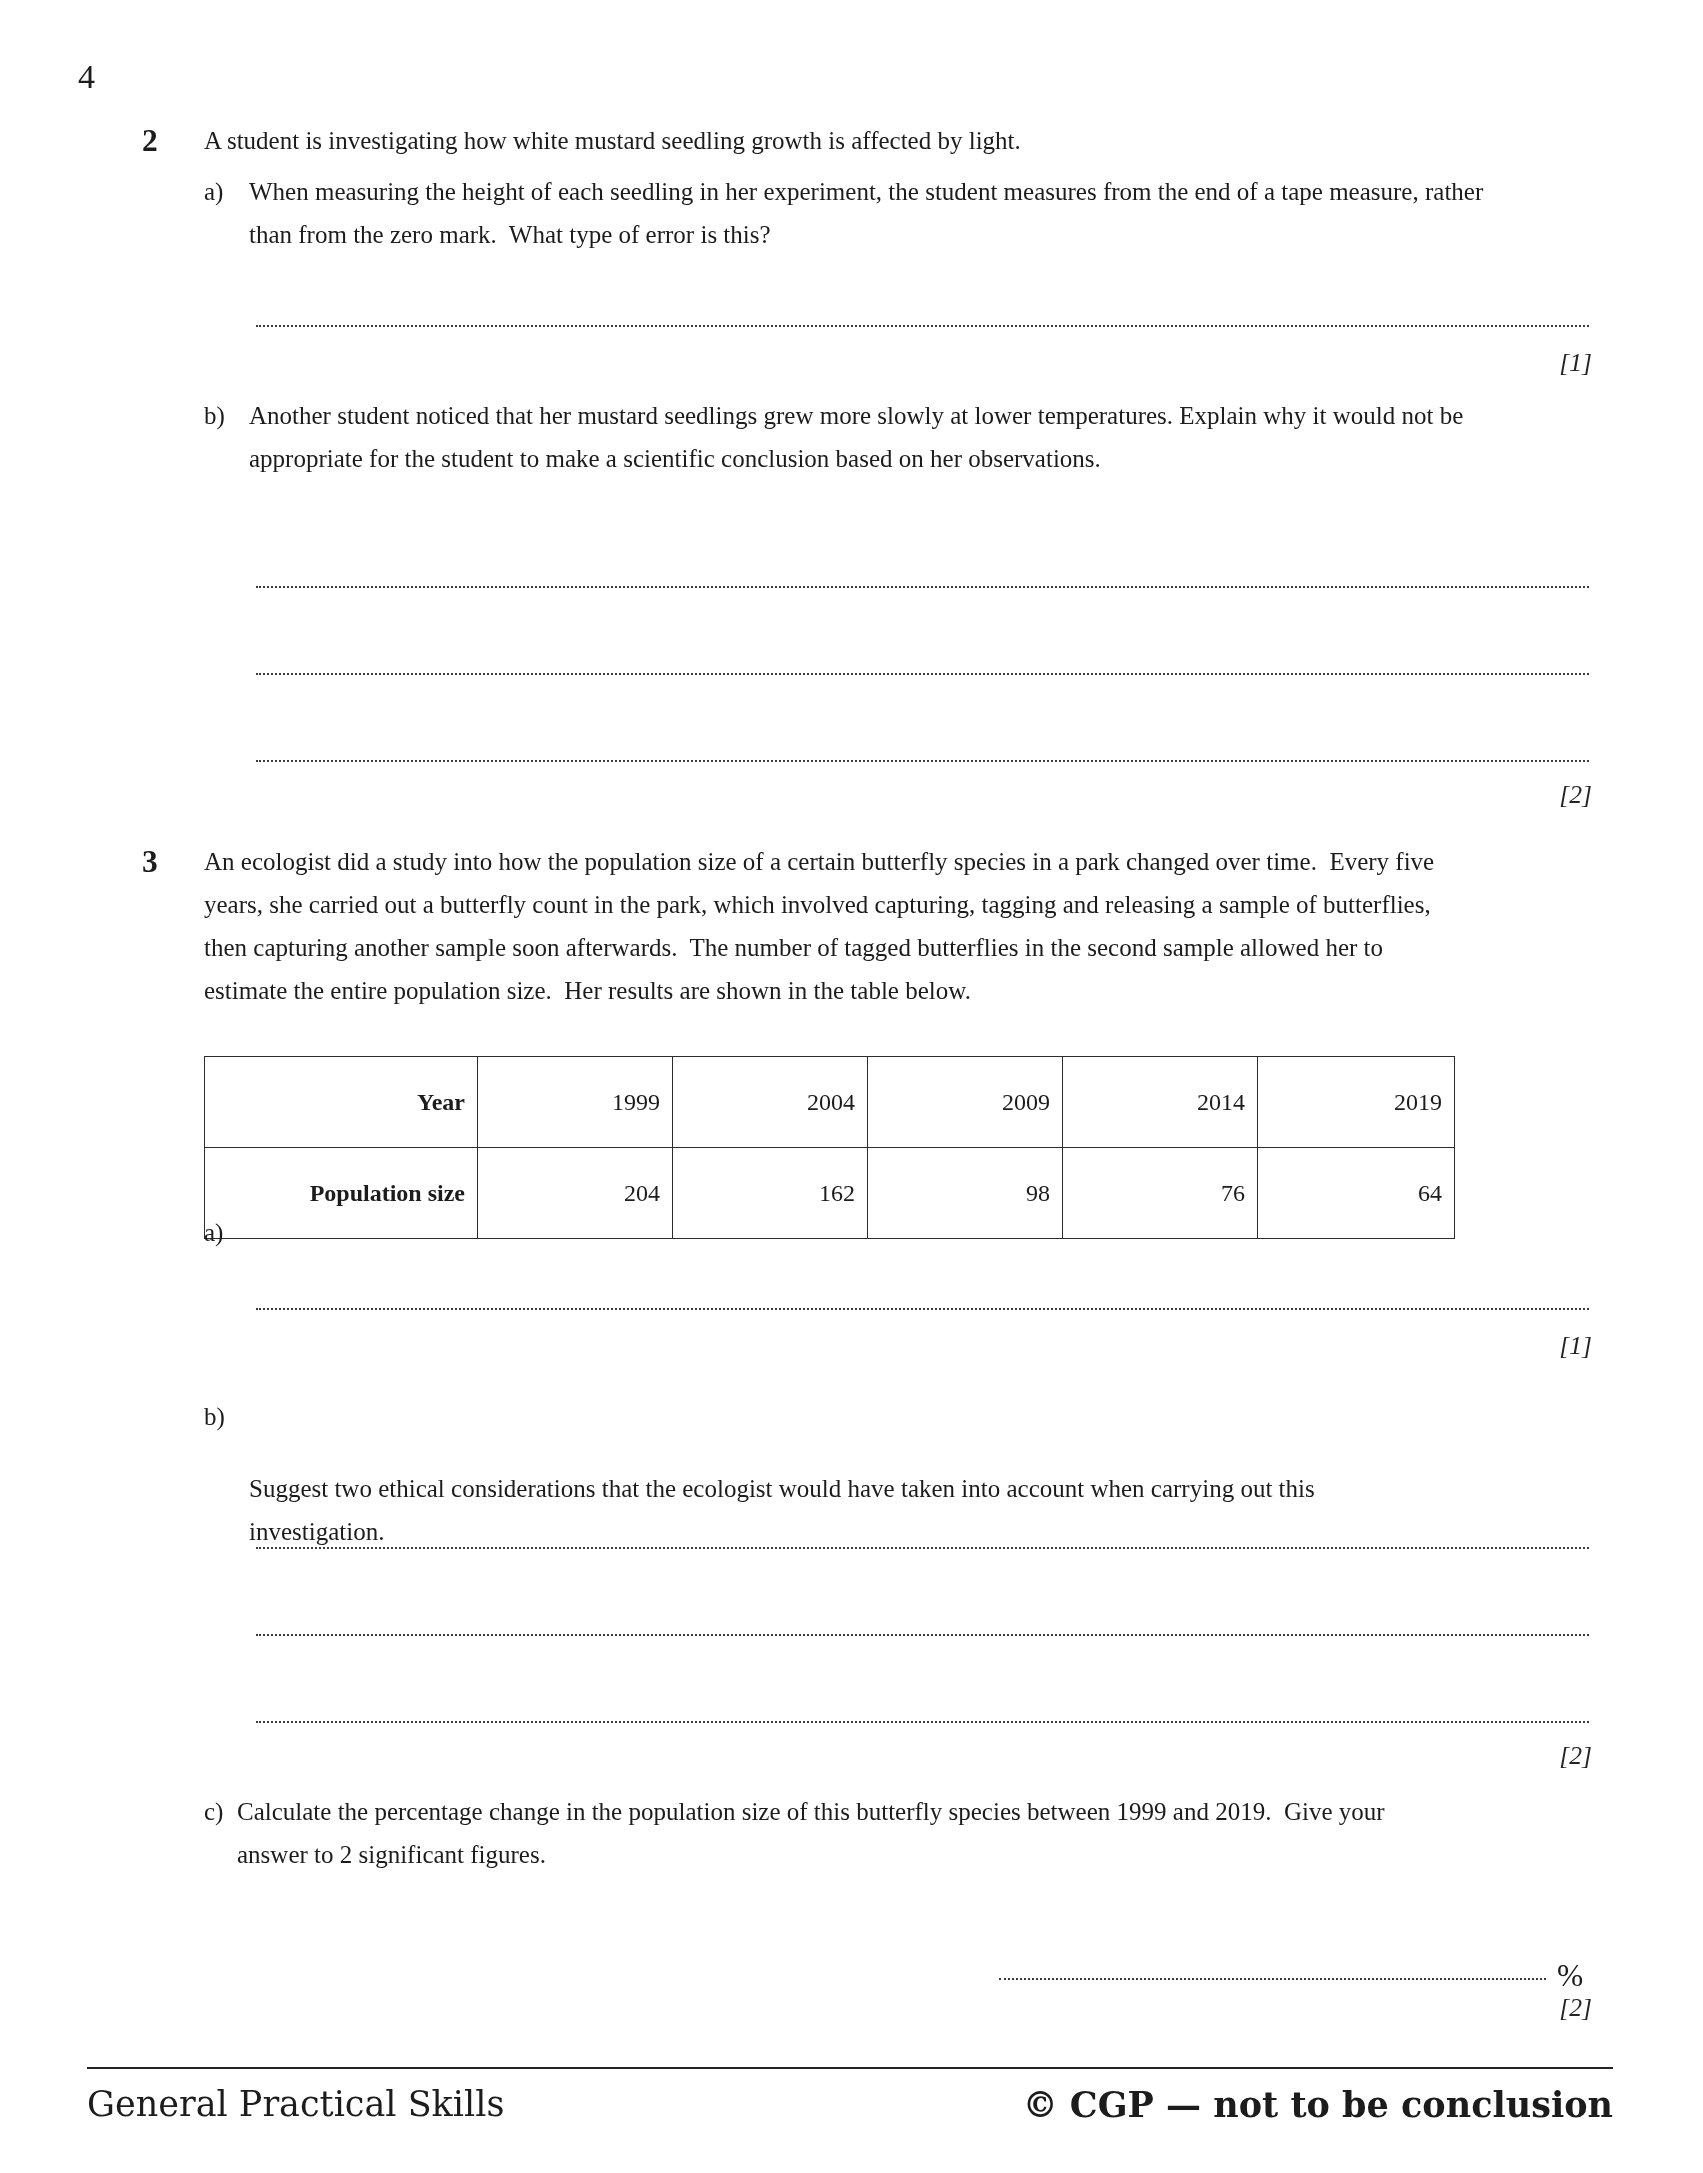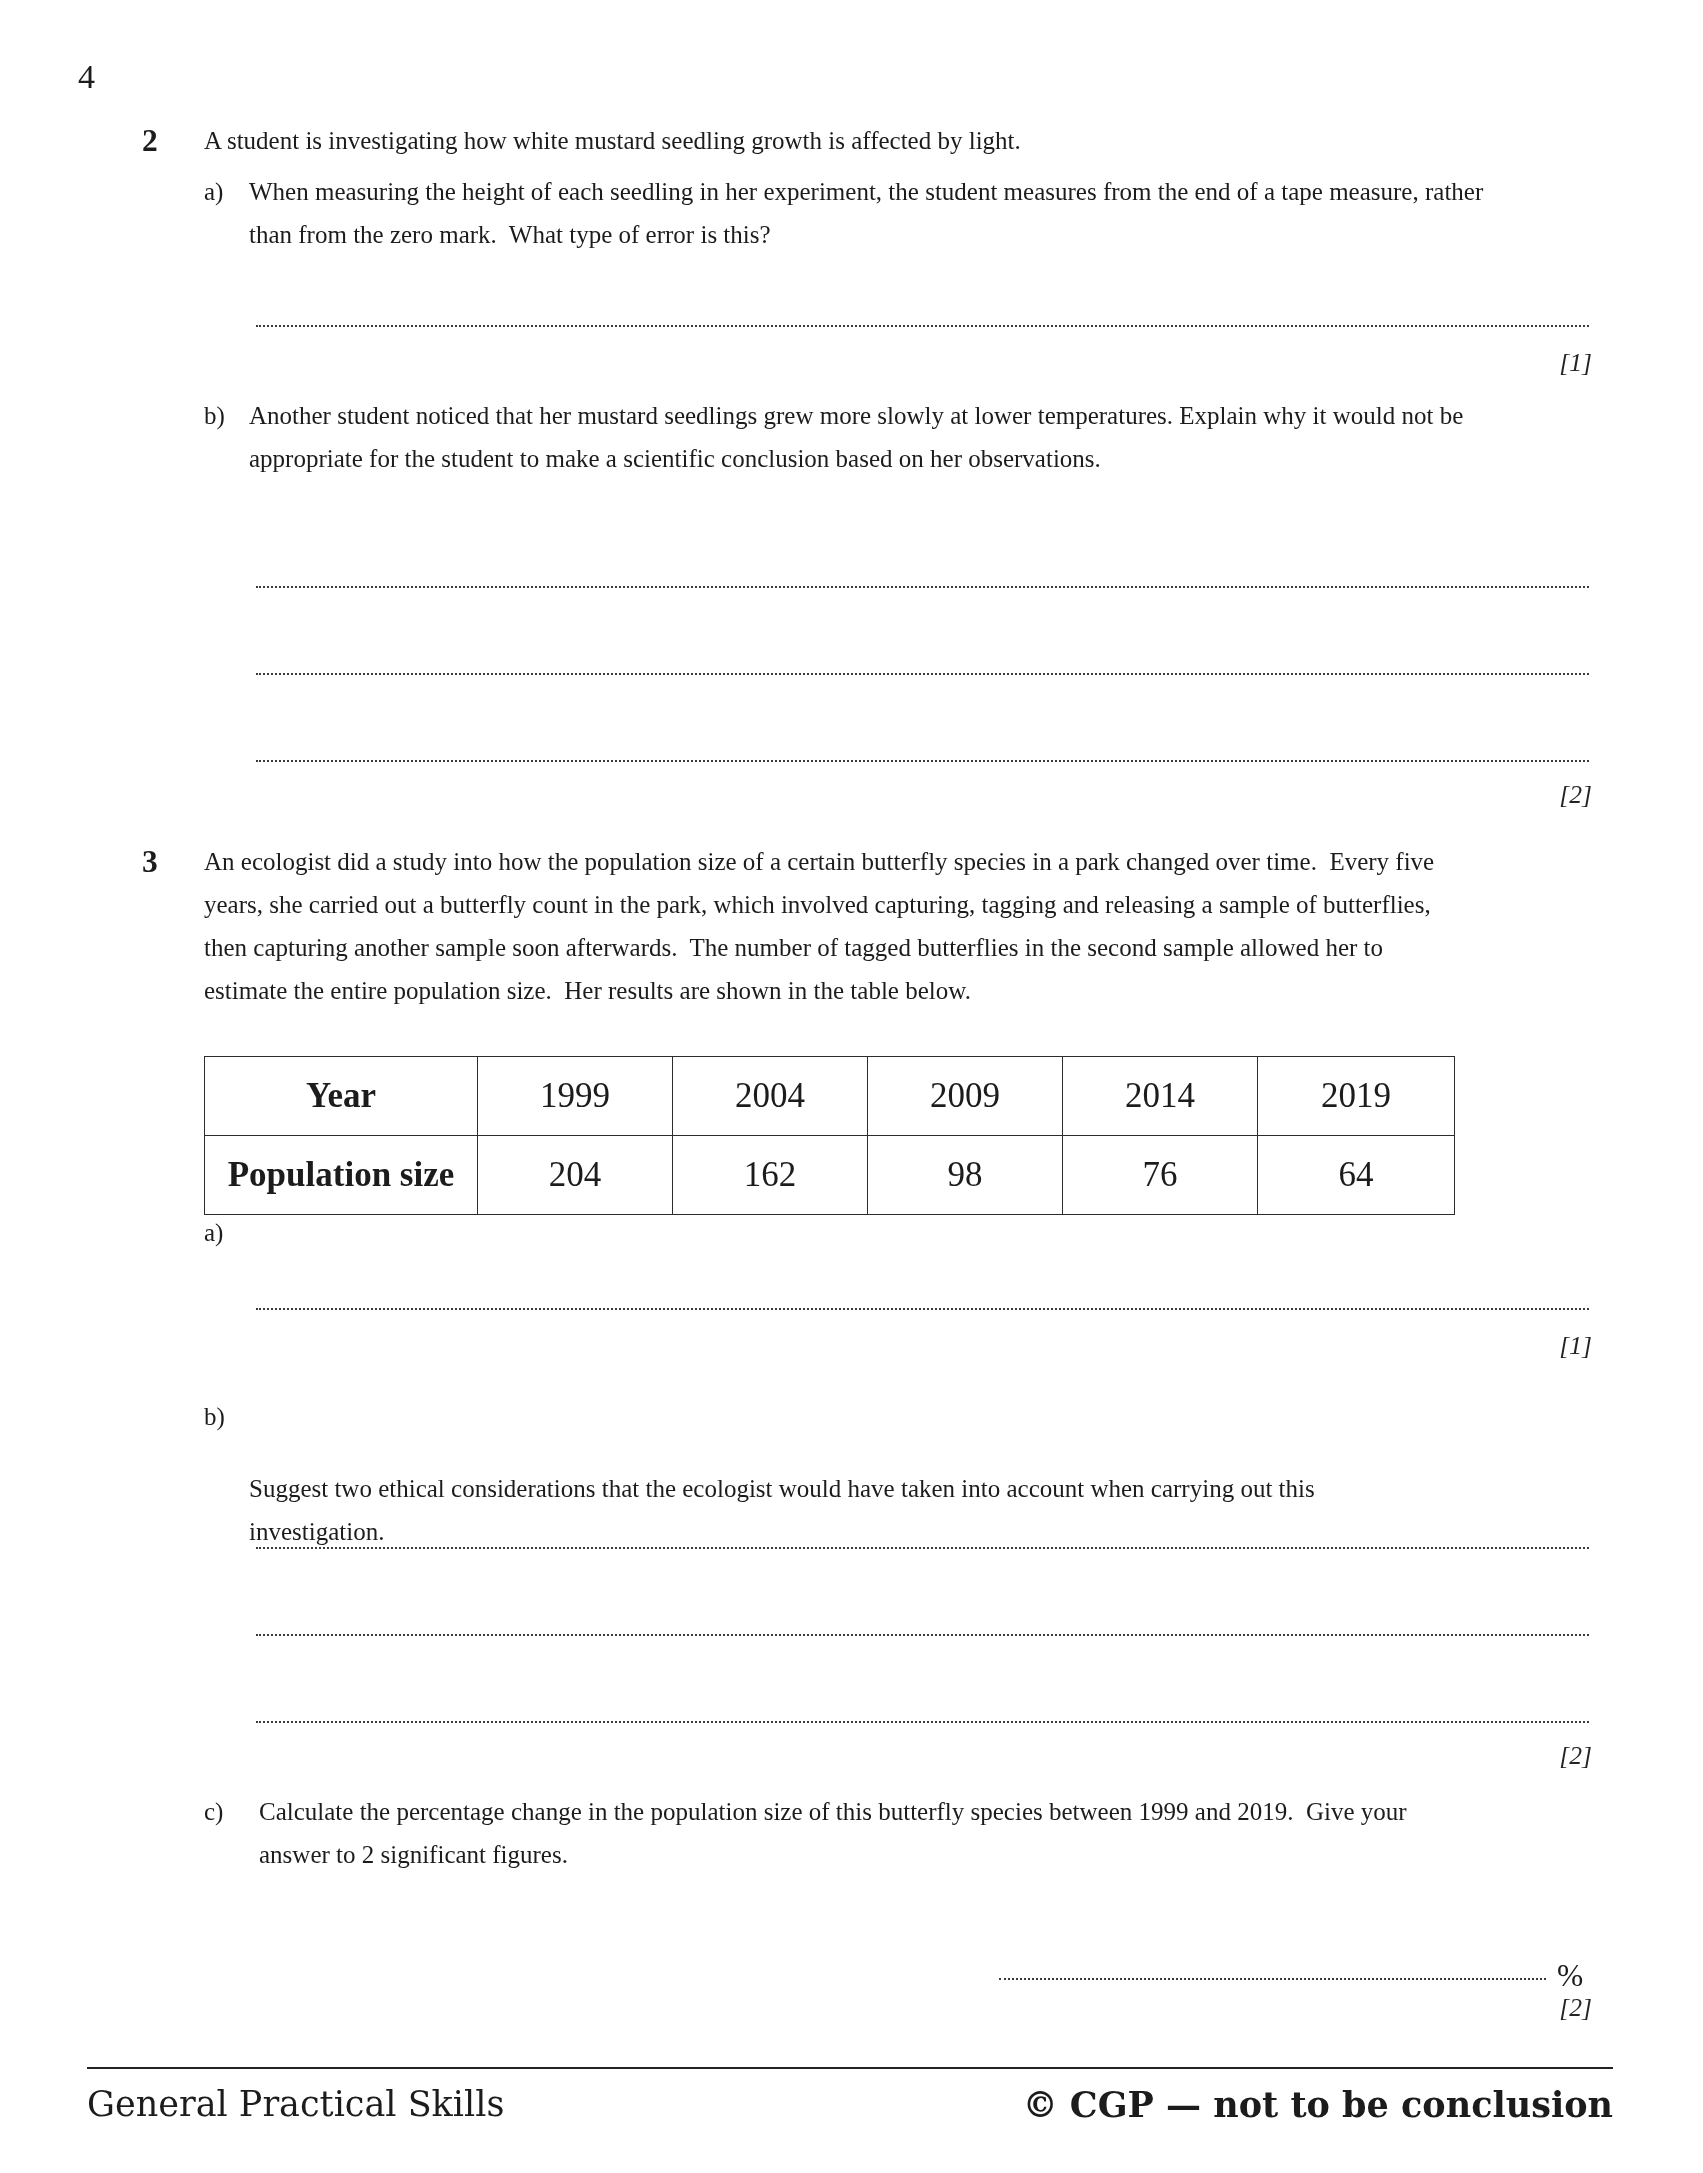--- a/index.html
+++ b/index.html
@@ -43,24 +43,24 @@
     color: #242424;
   }
   .results-table {
     border-collapse: collapse;
     table-layout: fixed;
     width: 1250px;
   }
   .results-table td {
     border: 1.7px solid #2c2c2c;
     height: 66px;
-    text-align: center;
+    text-align: right;
     vertical-align: middle;
-    font-size: 35px;
-    padding: 6px;
+    font-size: 24px;
+    padding: 12px;
   }
   .bold { font-weight: bold; }
   .unit {
     font-size: 31.5px;
     line-height: 43px;
   }
   .footer-rule {
     height: 1.7px;
     background: #222222;
   }
@@ -137,21 +137,21 @@
 
   <div class="abs q-text" style="left:204px; top:1395px;">b)</div>
   <div class="abs q-text" style="left:249px; top:1467px; width:1073px;">Suggest two ethical considerations that the ecologist would have taken into account when carrying out this investigation.</div>
 
   <div class="abs dots" style="left:256px; top:1547px; width:1333px;"></div>
   <div class="abs dots" style="left:256px; top:1634px; width:1333px;"></div>
   <div class="abs dots" style="left:256px; top:1721px; width:1333px;"></div>
   <div class="abs marks" style="left:256px; top:1741px; width:1336px;">[2]</div>
 
   <div class="abs q-text" style="left:204px; top:1790px;">c)</div>
-  <div class="abs q-text" style="left:259px; top:1790px; width:1158px;">Calculate the percentage change in the population size of this butterfly species between 1999 and 2019.  Give your answer to 2 significant figures.</div>
+  <div class="abs q-text" style="left:237px; top:1790px; width:1158px;">Calculate the percentage change in the population size of this butterfly species between 1999 and 2019.  Give your answer to 2 significant figures.</div>
 
   <div class="abs dots" style="left:999px; top:1978px; width:547px;"></div>
   <div class="abs unit" style="left:1557px; top:1954px;">%</div>
   <div class="abs marks" style="left:256px; top:1993px; width:1336px;">[2]</div>
 
   <div class="abs footer-rule" style="left:87px; top:2067px; width:1526px;"></div>
   <div class="abs footer-text" style="left:87px; top:2085px;">General Practical Skills</div>
   <div class="abs footer-text footer-right" style="left:87px; top:2085px; width:1526px;">© CGP — not to be conclusion</div>
 
 </div>

